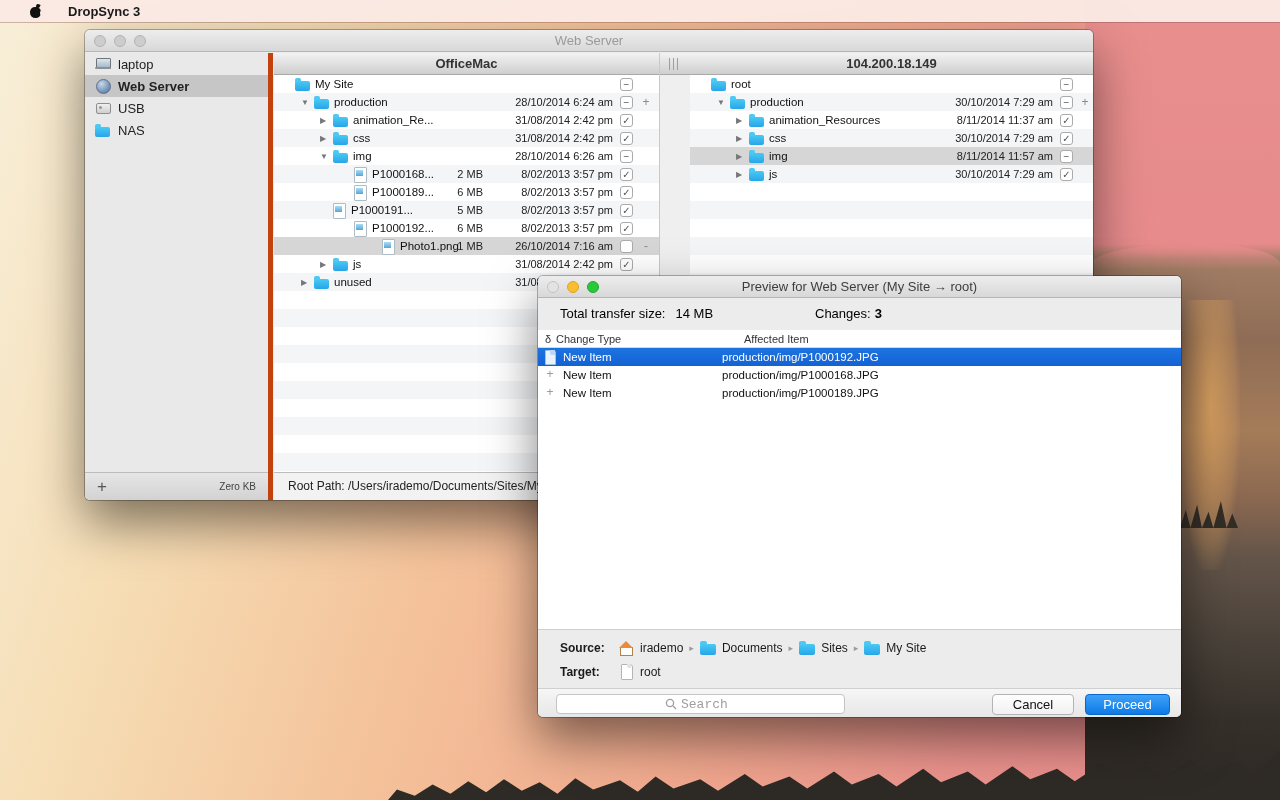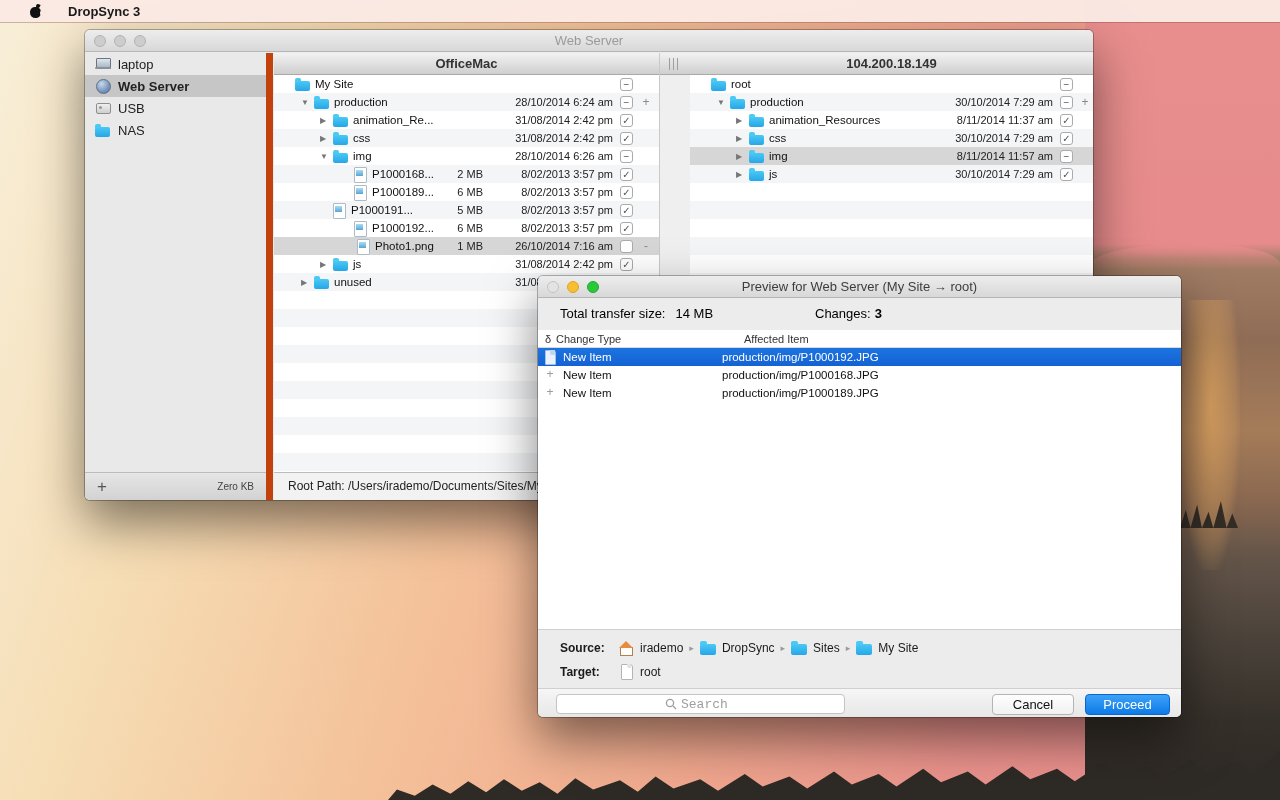--- a/index.html
+++ b/index.html
@@ -43,21 +43,21 @@
   .light { width:12px; height:12px; border-radius:50%; }
   .l-gray  { background:#cdcdcd; border:1px solid #b2b2b2; }
   .l-pale  { background:#e3e3e3; border:1px solid #c3c3c3; }
   .l-yel   { background:#f6be30; border:1px solid #e0a522; }
   .l-grn   { background:#2bc93a; border:1px solid #23a82f; }
 
   
   #main-win { left:85px; top:30px; width:1008px; height:470px; z-index:10; }
   #main-win .title { color:#9a9a9a; }
 
-  .sidebar { position:absolute; left:0; top:23px; bottom:0; width:188px; background:#e9e9e9; border-right:7px solid #c2410c; }
+  .sidebar { position:absolute; left:0; top:23px; bottom:0; width:188px; background:#e9e9e9; border-right:5px solid #c2410c; }
   .side-item { display:flex; align-items:center; height:22px; padding-left:10px; font-size:13px; color:#222; gap:7px; }
   .side-item.selected { background:#c6c6c6; font-weight:bold; }
   .side-footer { position:absolute; left:0; right:0; bottom:0; height:28px;
     background:linear-gradient(#e6e6e6,#d2d2d2); border-top:1px solid #bcbcbc;
     display:flex; align-items:center; justify-content:space-between; padding:0 12px; }
   .add-btn { font-size:17px; color:#555; line-height:26px; }
   .size-label { font-size:10px; color:#444; }
 
   .ic { width:16px; height:16px; position:relative; flex:0 0 16px; }
   .ic-laptop::before { content:""; position:absolute; left:1px; top:2px; width:13px; height:9px; background:linear-gradient(#dfe7ee,#9fb4c6); border:1px solid #70747a; border-radius:1px; }
@@ -298,21 +298,21 @@
   </div>
             <div class="trow" style="padding-left: 65px;">
     <span class="cell-disc"></span>
     <span class="ficon i-image"></span>
     <span class="cell-name">P1000192...</span>
     <span class="cell-size">6 MB</span>
     <span class="cell-date">8/02/2013 3:57 pm</span>
     <span class="cell-cb">✓</span>
     <span class="cell-extra"></span>
   </div>
-            <div class="trow hl" style="padding-left: 68px;">
+            <div class="trow hl" style="padding-left: 93px;">
     <span class="cell-disc"></span>
     <span class="ficon i-image"></span>
     <span class="cell-name">Photo1.png</span>
     <span class="cell-size">1 MB</span>
     <span class="cell-date">26/10/2014 7:16 am</span>
     <span class="cell-cb"></span>
     <span class="cell-extra">-</span>
   </div>
             <div class="trow" style="padding-left: 46px;">
     <span class="cell-disc">▶</span>
@@ -461,21 +461,21 @@
       <div class="st-row src">
         <span class="st-label">Source:</span>
         <span class="crumbs">
             <span class="crumb">
     <span class="cic cic-home"></span>
     <span>irademo</span>
     <span class="crumb-sep">▸</span>
   </span>
             <span class="crumb">
     <span class="cic cic-folder"></span>
-    <span>DropSync</span>
+    <span>Documents</span>
     <span class="crumb-sep">▸</span>
   </span>
             <span class="crumb">
     <span class="cic cic-folder"></span>
     <span>Sites</span>
     <span class="crumb-sep">▸</span>
   </span>
             <span class="crumb">
     <span class="cic cic-folder"></span>
     <span>My Site</span>

